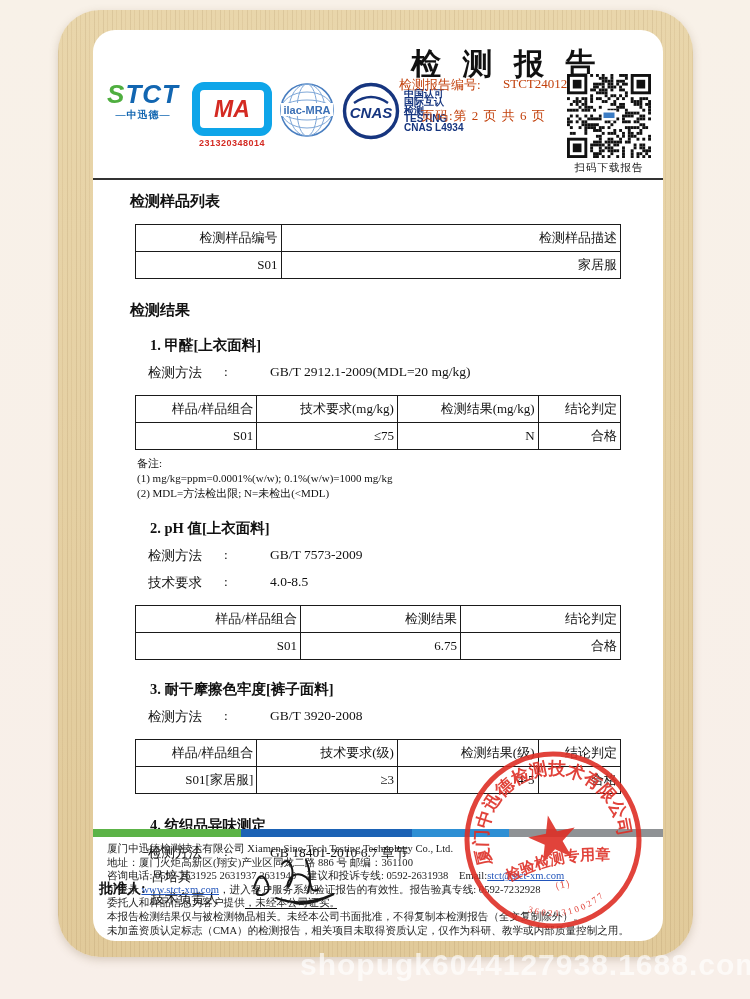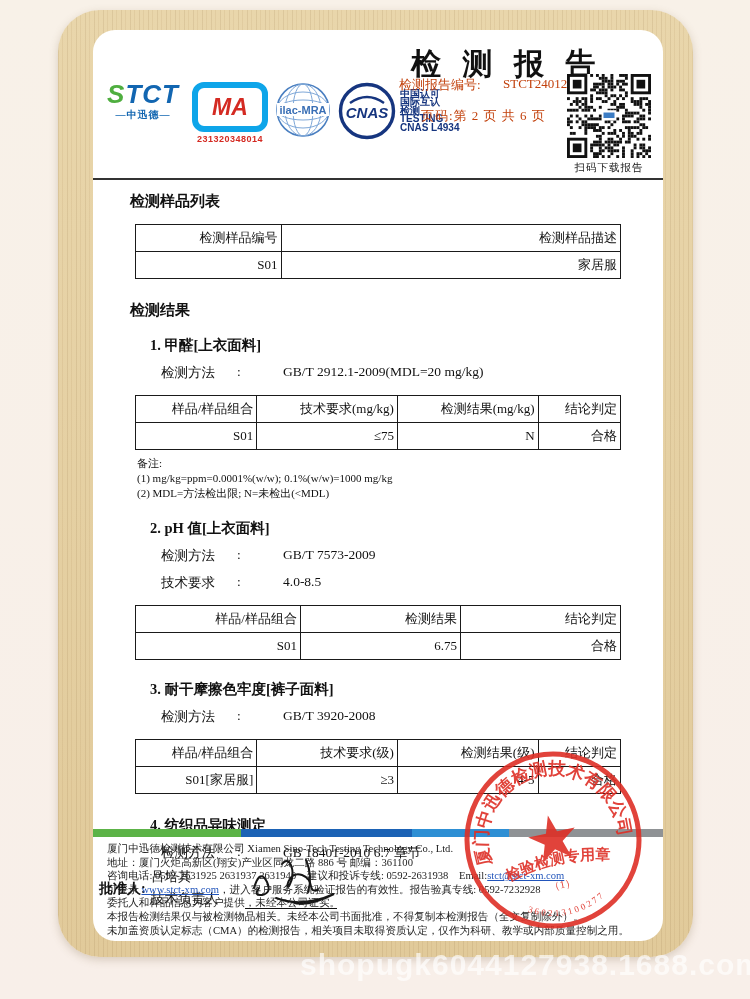--- a/index.html
+++ b/index.html
@@ -27,21 +27,21 @@
     font-size:30px;font-weight:bold;letter-spacing:7px;color:#111;white-space:nowrap;
   }
   .logos{position:absolute;left:8px;top:52px;display:flex;align-items:flex-start;gap:7px;}
   .stct{display:flex;flex-direction:column;align-items:center;width:84px;}
   .stct .big{font-family:"Liberation Sans",sans-serif;font-weight:bold;font-style:italic;font-size:26px;line-height:24px;letter-spacing:1px;}
   .stct .big .s{color:#4fae3f;}
   .stct .big .tct{color:#1266b1;}
   .stct .sub{font-size:10px;font-weight:bold;color:#1266b1;letter-spacing:1px;margin-top:2px;white-space:nowrap;}
   .cma{display:flex;flex-direction:column;align-items:center;}
   .cma .box{
-    width:64px;height:38px;border:6px solid #0ea5e9;border-radius:12px;
+    width:64px;height:38px;border:8px solid #0ea5e9;border-radius:12px;
     display:flex;align-items:center;justify-content:center;
     font-family:"Liberation Sans",sans-serif;font-weight:bold;font-style:italic;
     font-size:23px;color:#d42a22;letter-spacing:0;
   }
   .cma .num{font-size:9px;color:#d42a22;font-weight:bold;letter-spacing:.5px;margin-top:2px;font-family:"Liberation Sans",sans-serif;}
   .ilac{width:56px;height:56px;}
   .cnas-wrap{display:flex;align-items:center;gap:4px;}
   .cnas-circ{width:58px;height:58px;}
   .cnas-side{display:flex;flex-direction:column;font-size:10px;line-height:8.5px;color:#16357f;font-weight:bold;font-family:"Liberation Sans",sans-serif;}
   .meta{position:absolute;left:306px;top:46px;font-size:13px;color:#c2410c;}
@@ -50,21 +50,21 @@
   .meta .val{margin-left:8px;font-family:"Liberation Serif",serif;}
   .meta .pageinfo{margin-left:22px;letter-spacing:1px;}
   .qr{position:absolute;right:12px;top:44px;width:84px;text-align:center;}
   .qr svg{display:block;}
   .qr .cap{font-size:10.5px;color:#222;margin-top:3px;letter-spacing:1px;}
   
   .content{padding:0 30px;color:#111;}
   .h-sec{font-size:15px;font-weight:bold;margin:12px 0 0 7px;}
   .h-results{margin-top:22px;}
   .num-title{font-size:14.5px;font-weight:bold;margin:16px 0 0 27px;}
-  .kv{display:flex;font-size:13.5px;margin:9px 0 0 38px;}
+  .kv{display:flex;font-size:13.5px;margin:9px 0 0 25px;}
   .kv .k{width:76px;}
   .kv .c{width:46px;text-align:left;}
   .tbl{border-collapse:collapse;margin:13px 0 0 12px;width:486px;font-size:13px;table-layout:fixed;}
   .tbl th,.tbl td{border:1px solid #1a1a1a;text-align:right;height:26px;font-weight:normal;padding:0 3px;}
   .notes{font-size:11px;line-height:15px;margin:6px 0 0 14px;color:#111;}
   
   .approval{position:relative;height:56px;}
   .appr-label{position:absolute;left:-24px;top:18px;font-size:14px;font-weight:bold;}
   .appr-name{position:absolute;left:28px;top:4px;width:110px;text-align:left;font-size:13.5px;line-height:22px;}
   .appr-sig{position:absolute;left:125px;top:-8px;}

